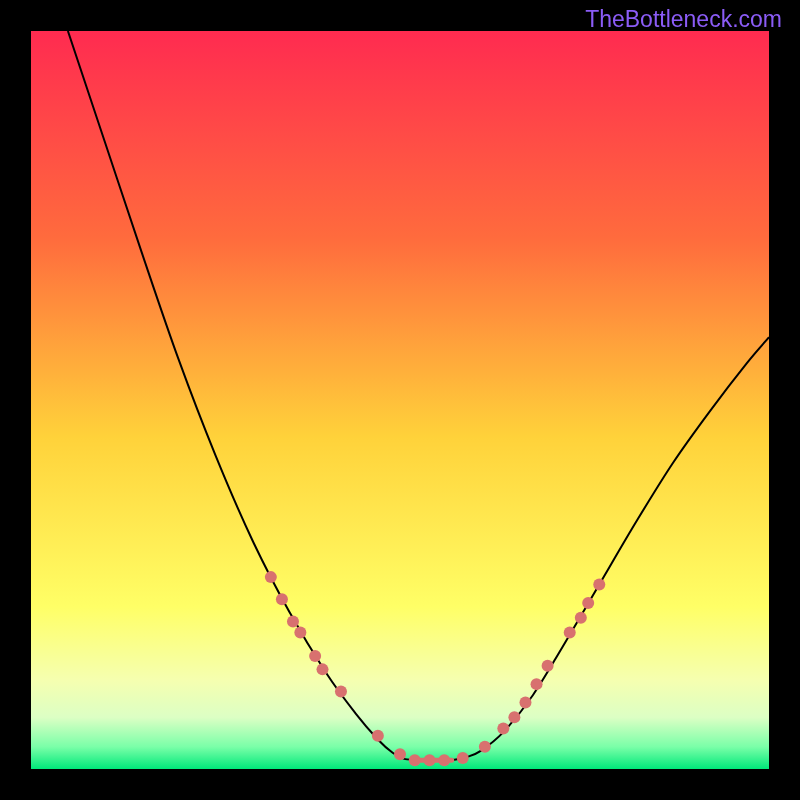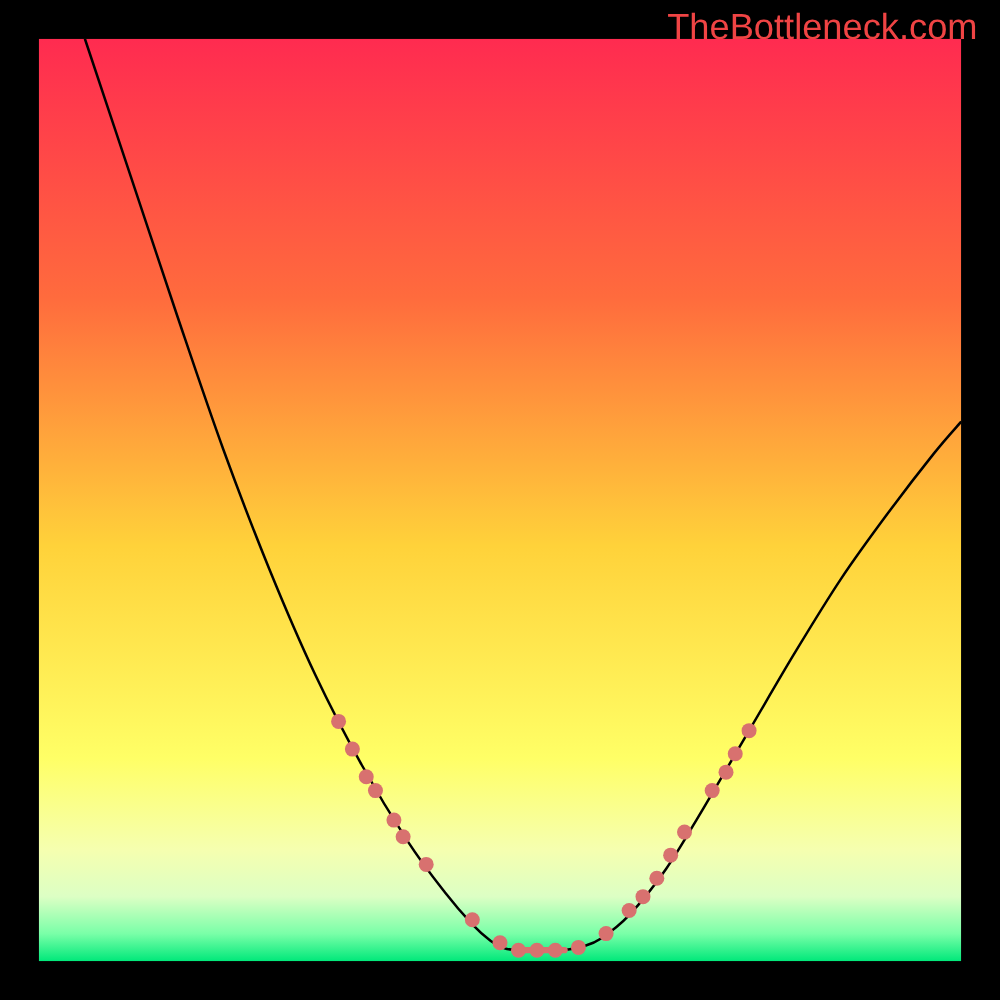--- a/index.html
+++ b/index.html
@@ -1,17 +1,17 @@
 <!DOCTYPE html>
 <html><head>
 <meta charset="utf-8">
 <style>
   * { margin: 0; padding: 0; box-sizing: border-box; }
   body { width: 800px; height: 800px; background: #000; position: relative; font-family: Arial, sans-serif; }
-  .watermark { position: absolute; top: 6px; right: 18px; color: #ef4444; font-size: 29px; z-index: 10; }
+  .watermark { position: absolute; top: 6px; right: 18px; color: #8b5cf6; font-size: 23px; z-index: 10; }
   .frame { position: absolute; top: 31px; left: 31px; width: 738px; height: 738px; background: #000; }
   .plot { position: absolute; top: 0; left: 0; width: 738px; height: 738px; }
 </style>
 </head>
 <body>
 
 <div class="watermark">TheBottleneck.com</div>
 
 <div class="frame">
   <svg class="plot" viewBox="0 0 738 738" preserveAspectRatio="none">

